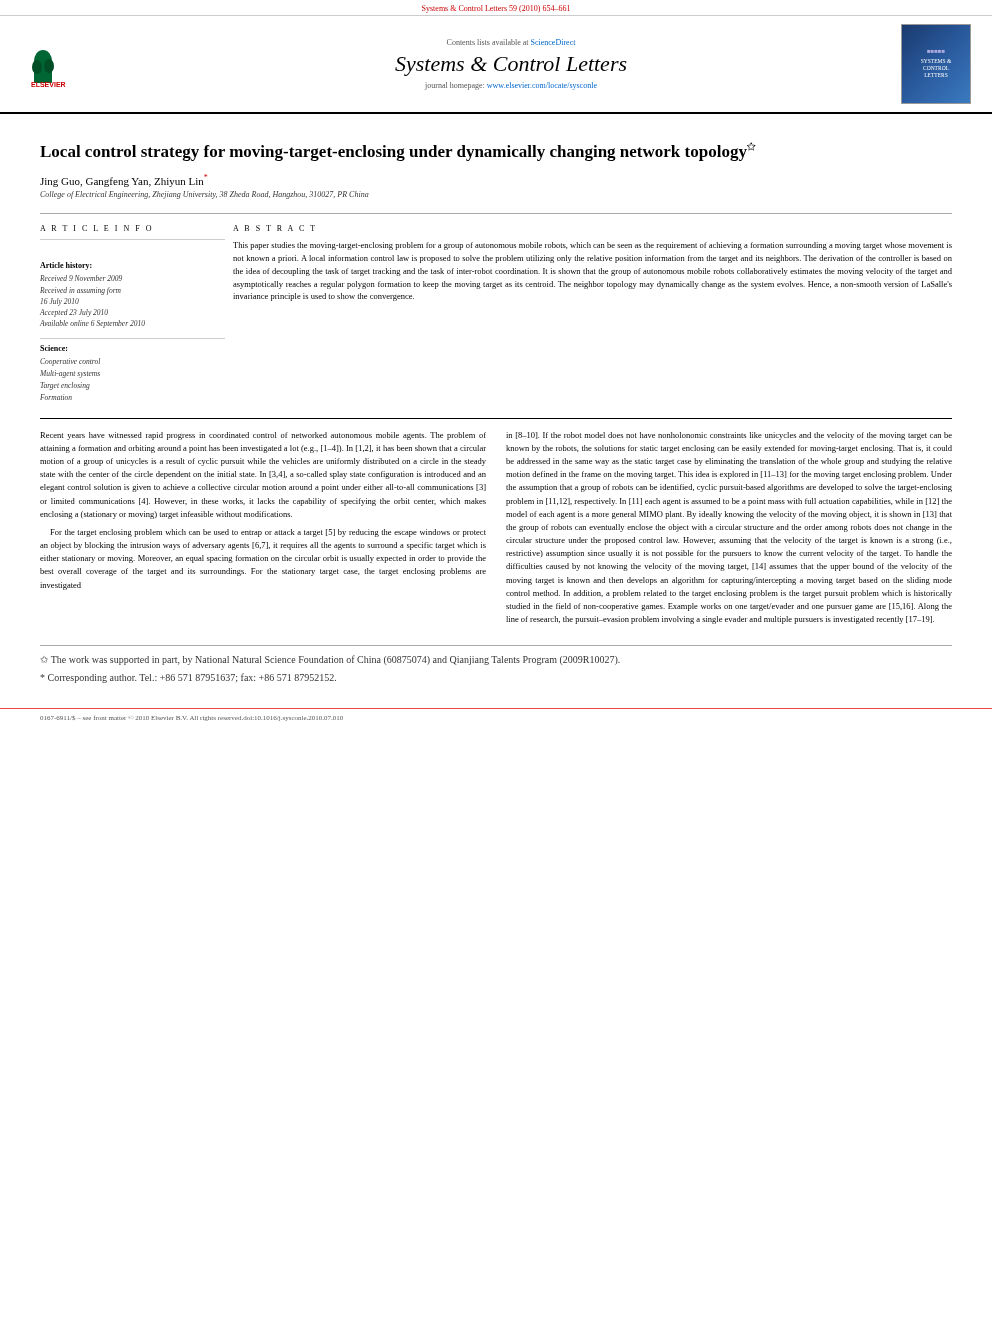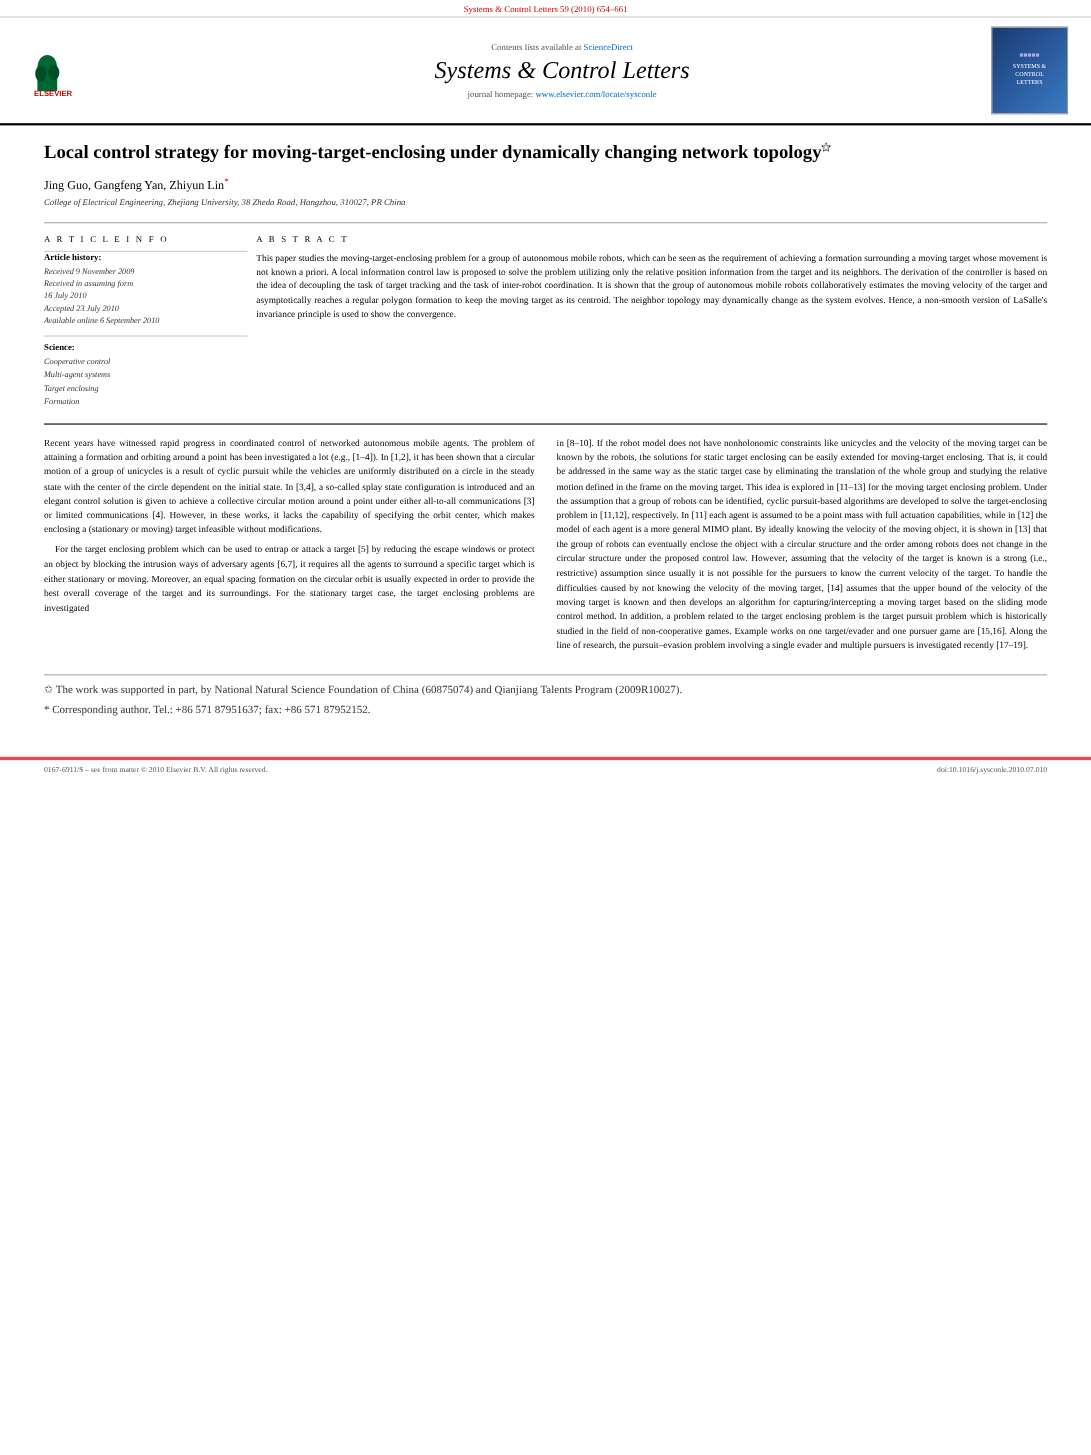--- a/index.html
+++ b/index.html
@@ -78,20 +78,21 @@
     .journal-cover-text {
       color: #fff;
       font-size: 5px;
       text-align: center;
       line-height: 1.3;
     }
 
     
     .article-content {
       padding: 14px 40px 20px 40px;
+      margin-top: 12px;
     }
 
     
     .article-title {
       font-size: 17px;
       font-weight: bold;
       line-height: 1.3;
       margin-bottom: 10px;
       color: #000;
     }
@@ -136,21 +137,21 @@
       font-size: 8px;
       letter-spacing: 2px;
       text-transform: uppercase;
       color: #000;
       margin-bottom: 6px;
       font-weight: normal;
     }
 
     .article-history {
       border-top: 1px solid #ccc;
-      padding-top: 0;
+      padding-top: 21px;
       margin-bottom: 8px;
     }
     .article-history h4 {
       font-size: 8px;
       font-weight: bold;
       margin-bottom: 3px;
       color: #000;
     }
     .article-history p {
       font-size: 7.5px;
@@ -234,27 +235,25 @@
       padding-top: 6px;
       font-size: 10px;
       color: #333;
       line-height: 1.5;
     }
     .footnotes-area p {
       margin-bottom: 3px;
     }
 
     .bottom-bar {
-      border-top: 3px solid #ef4444;
+      border-top: 1px solid #ef4444;
       padding: 5px 40px;
       font-size: 7px;
       color: #555;
       display: flex;
-      justify-content: space-between;
-      margin-top: 12px;
     }
 
     
     .elsevier-svg {
       width: 85px;
       height: 50px;
     }
   </style>
 </head>
 <body>

